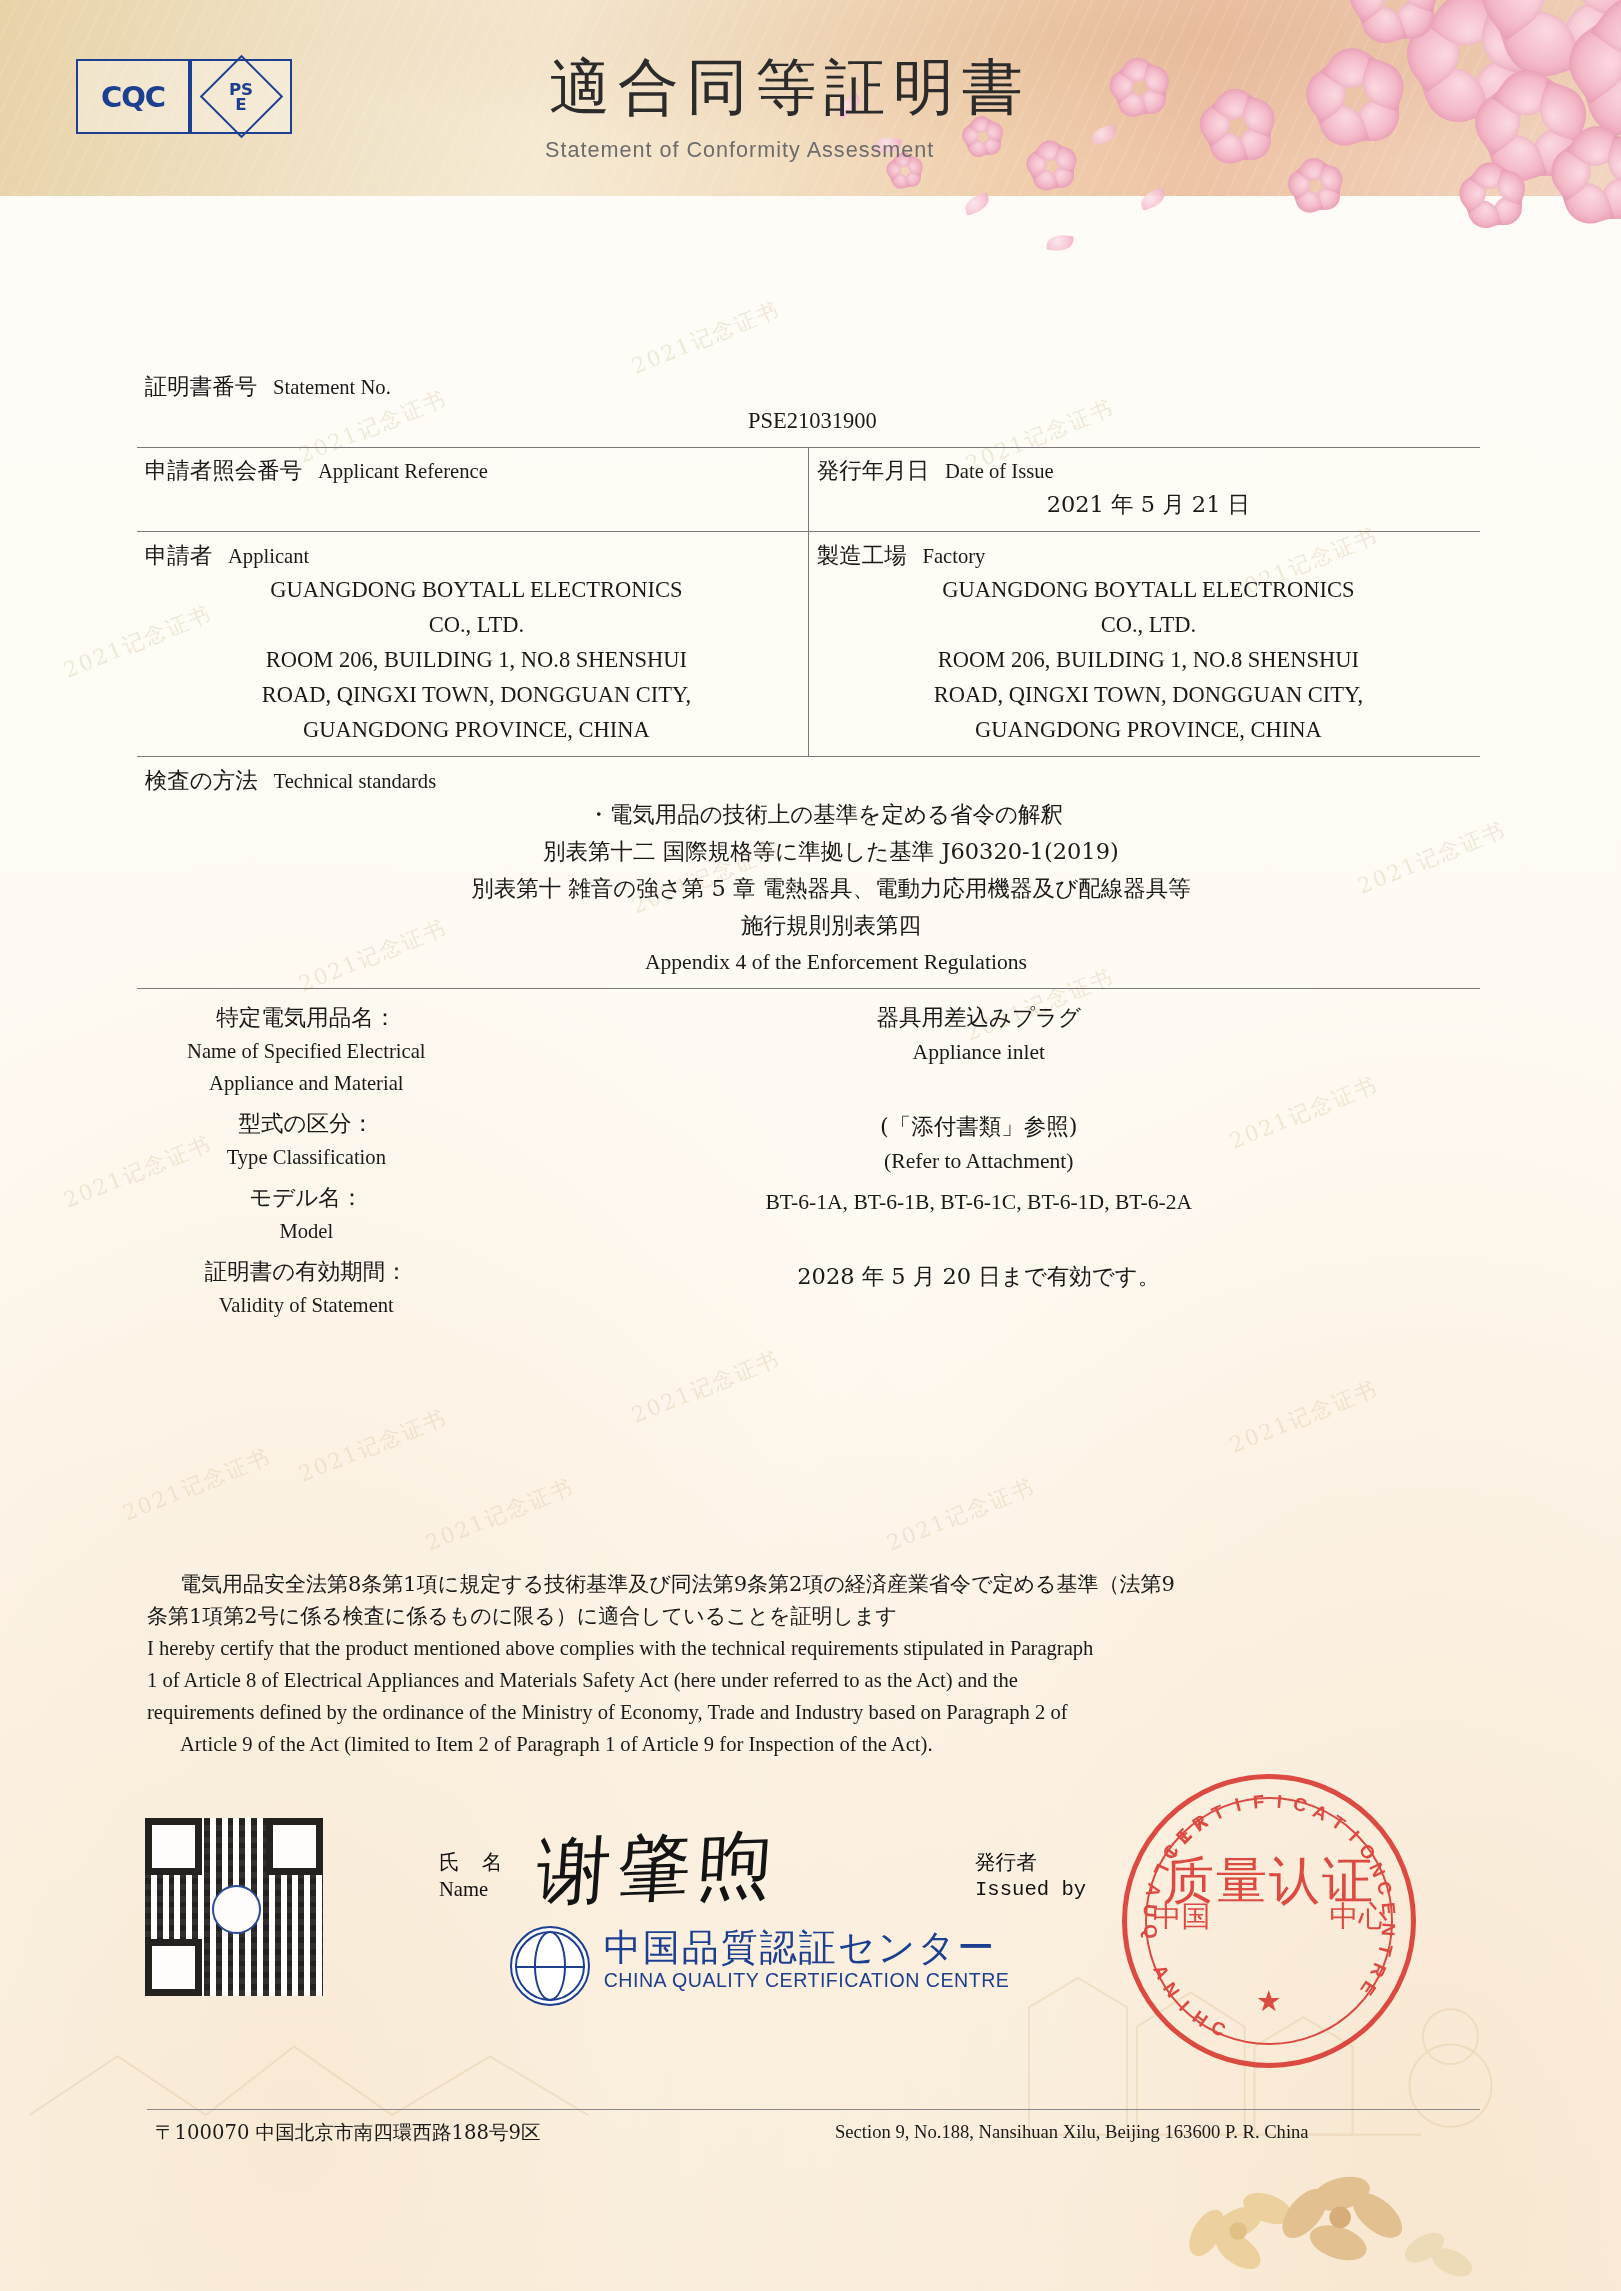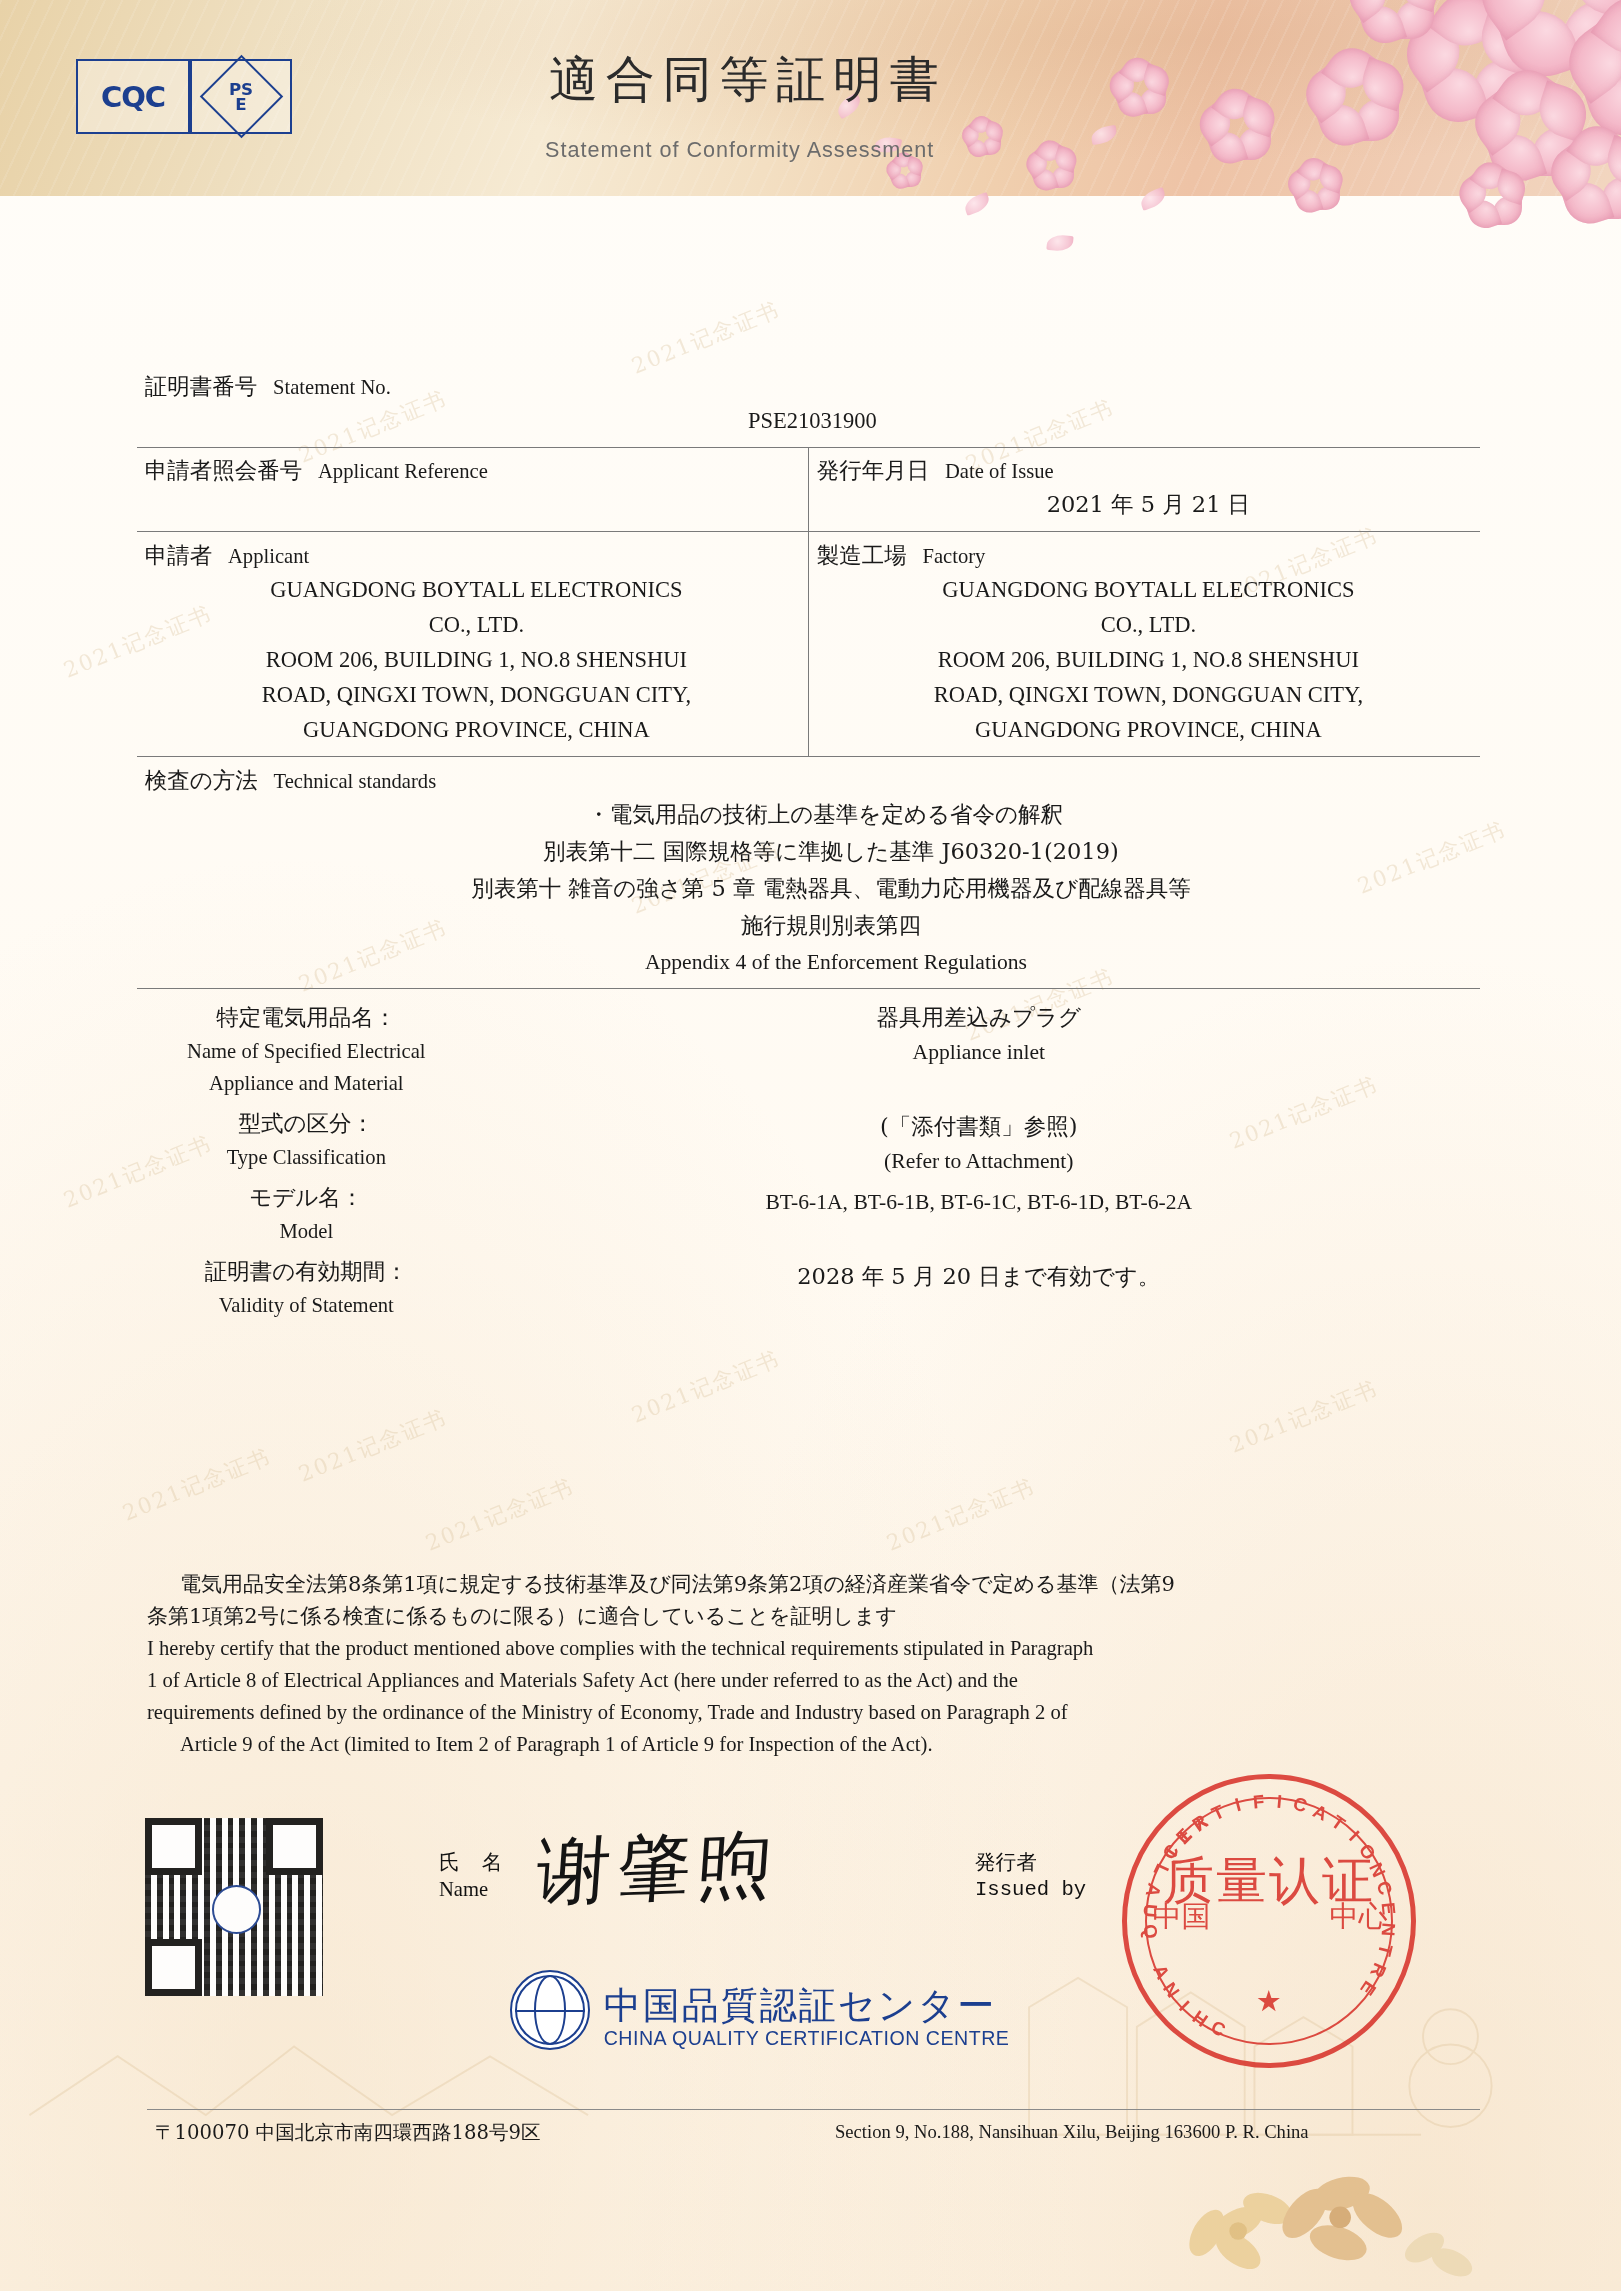--- a/index.html
+++ b/index.html
@@ -114,21 +114,21 @@
     left: 0; top: 0; width: 98px; height: 71px;
     display: flex; flex-direction: column;
     align-items: center; justify-content: center;
     font-family: "DejaVu Sans", sans-serif;
     color: #1c3f8f; font-weight: bold; font-size: 16.7px; line-height: 14.7px;
   }
 
   .title-jp {
     position: absolute;
     left: 549px; top: 47px;
-    font-size: 49px;
+    font-size: 61px;
     letter-spacing: 7.8px;
     color: #2b2b2b;
     font-family: "DejaVu Serif", serif;
   }
   .title-en {
     position: absolute;
     left: 545px; top: 137px;
     font-size: 21.6px;
     letter-spacing: 1px;
     color: #6c6c6c;
@@ -227,22 +227,22 @@
     letter-spacing: 5.9px;
   }
   .issued-lbl {
     position: absolute; left: 975px; top: 1849px;
     font-size: 20.6px; line-height: 27.4px; color:#111;
   }
   .issued-lbl .jp { font-family: "DejaVu Serif", serif; }
   .issued-lbl .en { font-family: Liberation Mono, monospace; }
 
   .cqc-logo {
-    position: absolute; left: 510px; top: 1970px;
-    display: flex; align-items: flex-end; gap: 13.7px;
+    position: absolute; left: 510px; top: 1926px;
+    display: flex; align-items: flex-start; gap: 13.7px;
   }
   .globe {
     width: 76px; height: 76px; border-radius: 50%;
     border: 2.9px solid #1c3f8f;
     position: relative;
     background: #fff;
   }
   .globe:before, .globe:after {
     content: ""; position: absolute; inset: 2.9px;
     border: 2px solid #1c3f8f; border-radius: 50%;

